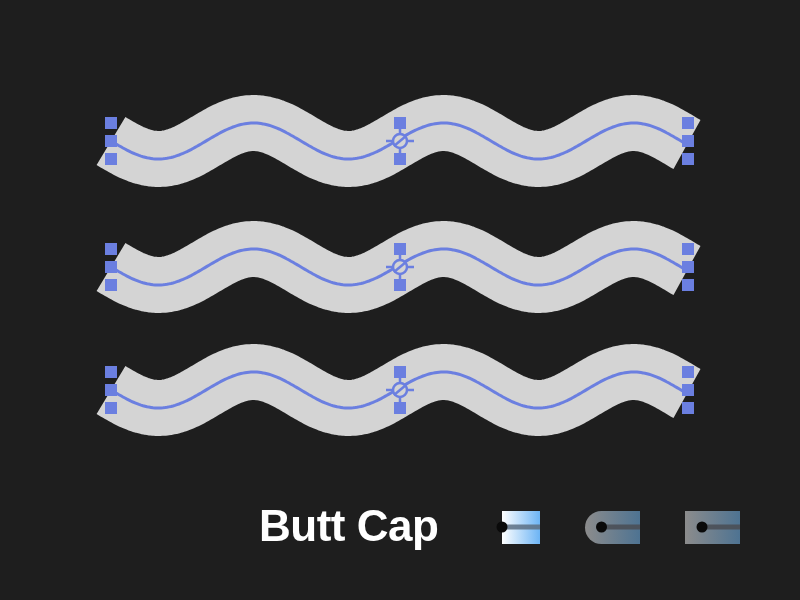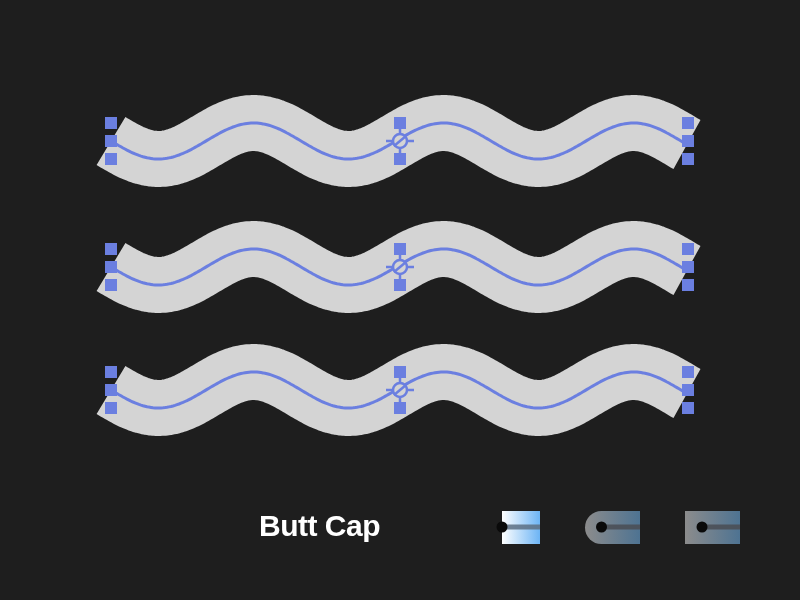--- a/index.html
+++ b/index.html
@@ -5,21 +5,21 @@
   html, body { margin: 0; padding: 0; }
   body {
     width: 800px; height: 600px; overflow: hidden;
     background: #1e1e1e;
     font-family: "Liberation Sans", "DejaVu Sans", sans-serif;
     position: relative;
   }
   #canvas { position: absolute; left: 0; top: 0; }
   .caption {
     position: absolute; left: 259px; top: 498px;
-    font-size: 30px; font-weight: bold; color: #ffffff;
+    font-size: 44px; font-weight: bold; color: #ffffff;
     letter-spacing: -0.5px; line-height: 56px;
     font-family: "Liberation Sans", "DejaVu Sans", sans-serif;
   }
 </style>
 </head>
 <body>
 
 <svg id="canvas" width="800" height="600" xmlns="http://www.w3.org/2000/svg">
   <defs>
     <linearGradient id="gradButt" x1="0" x2="1" y1="0" y2="0">

